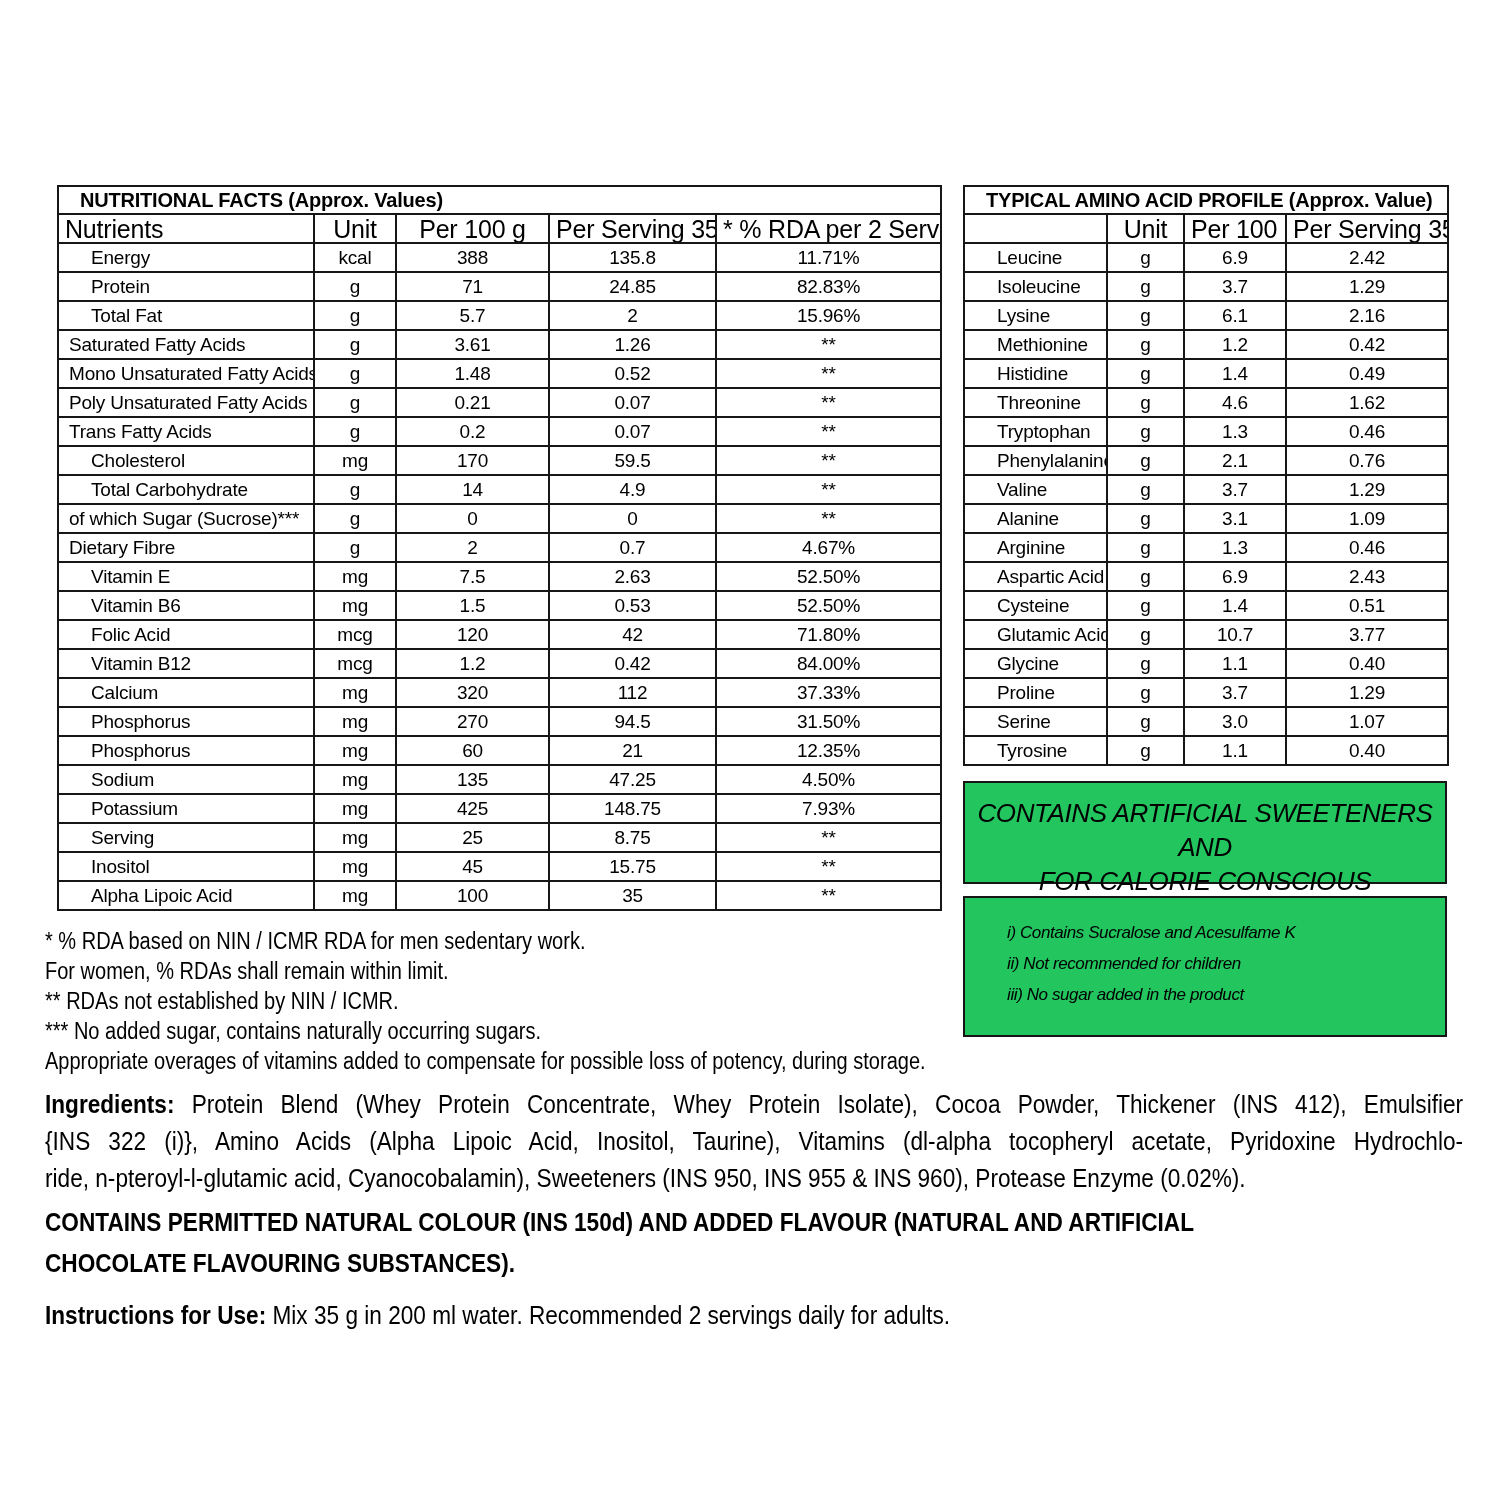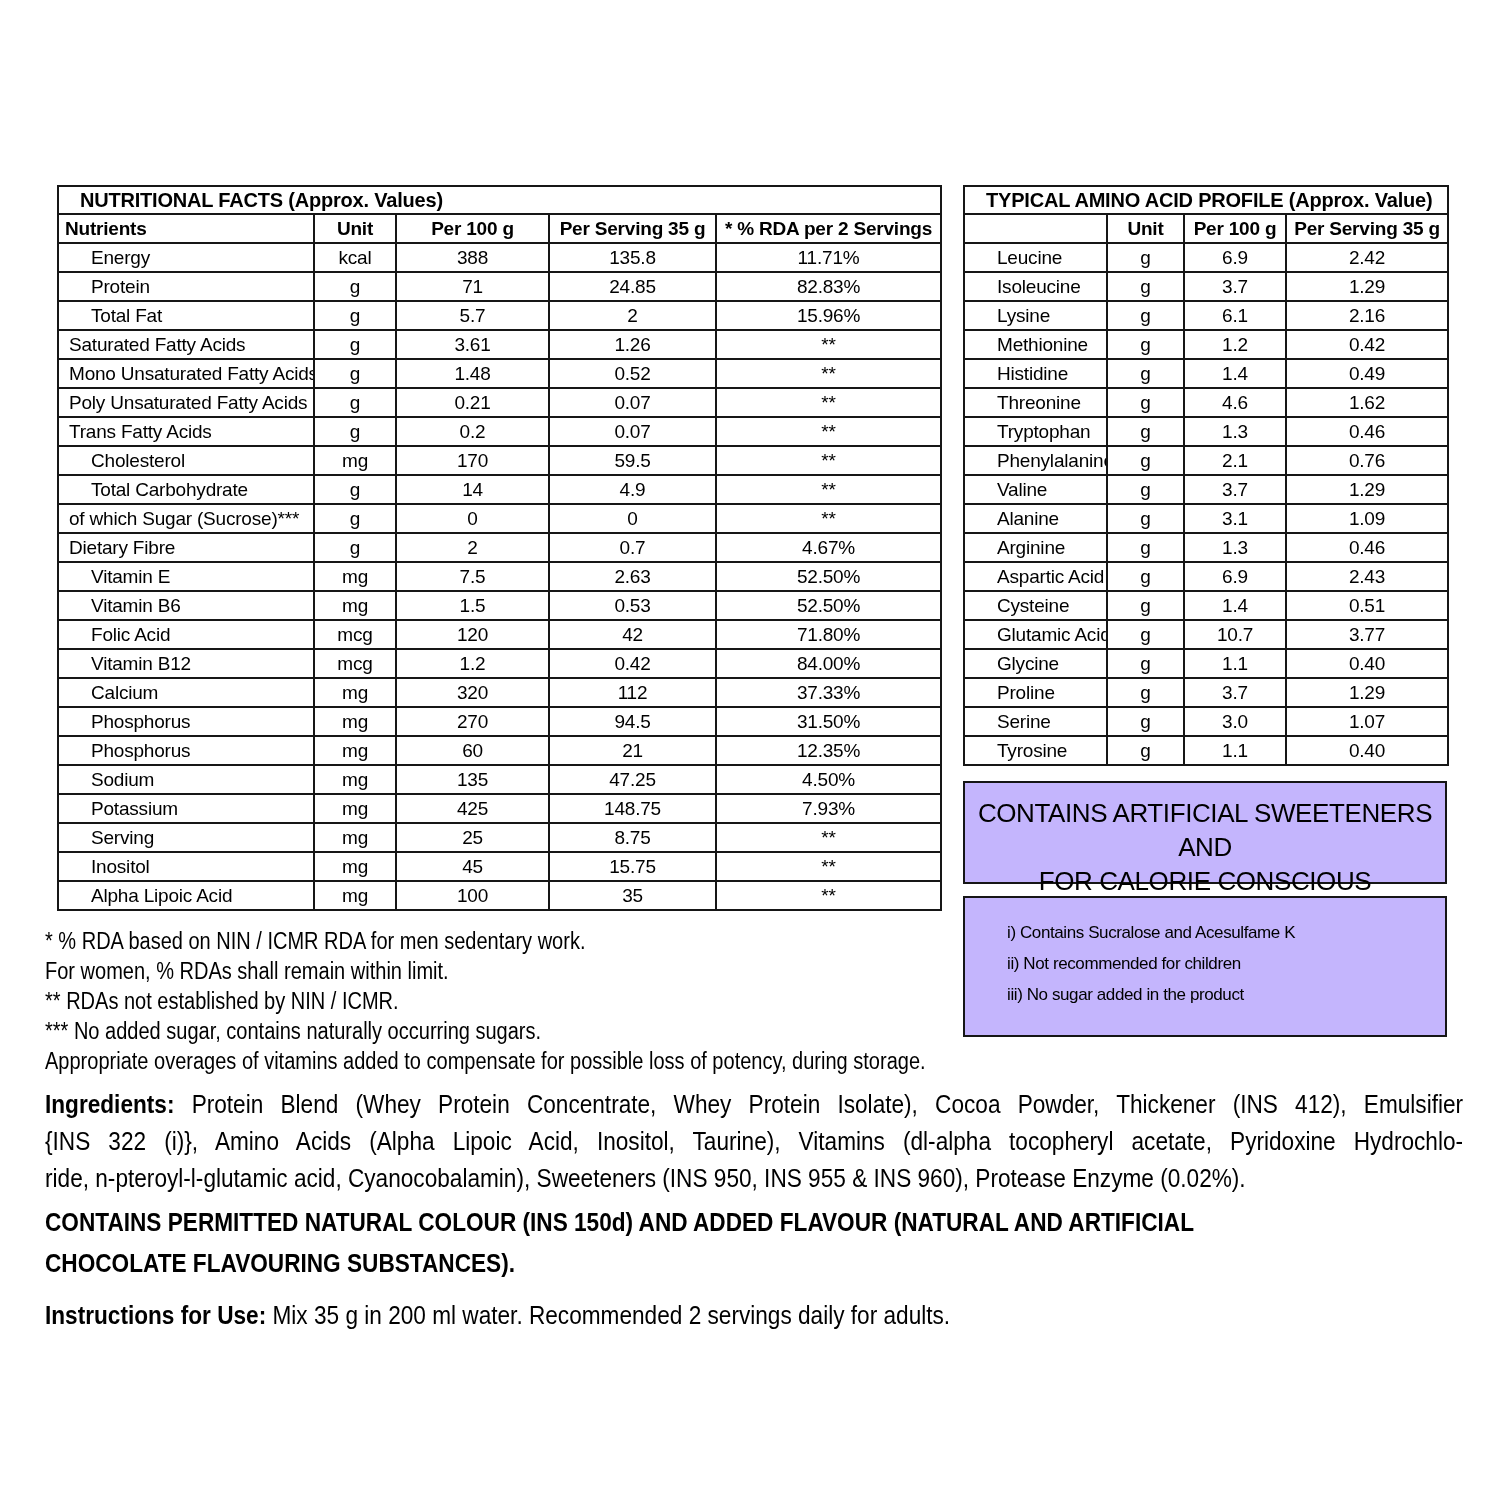--- a/index.html
+++ b/index.html
@@ -35,39 +35,40 @@
     white-space: nowrap;
   }
   th.ttl {
     text-align: left;
     font-weight: bold;
     font-size: 20px;
     height: 26px;
     padding-left: 21px;
   }
   th.col {
-    font-weight: bold;
+    font-weight: normal;
     text-align: center;
-    font-size: 19px;
+    font-size: 25px;
     height: 27px;
   }
   th.col.first { text-align: left; }
   td.ncell { text-align: left; height: 27px; padding-left: 32px; }
   td.ncell.indent { padding-left: 10px; }
   td.vcell { text-align: center; }
   #facts { left: 57px; top: 185px; width: 883px; }
   #amino { left: 963px; top: 185px; width: 484px; }
 
   .infobox {
     position: absolute;
     left: 963px;
     width: 484px;
     border: 2px solid #161616;
-    background: #c4b5fd;
+    background: #22c55e;
     box-sizing: border-box;
+    font-style: italic;
   }
   #sweetener-box {
     top: 781px;
     height: 103px;
     padding-top: 13px;
     text-align: center;
     font-size: 26px;
     line-height: 34px;
     letter-spacing: -0.4px;
   }

